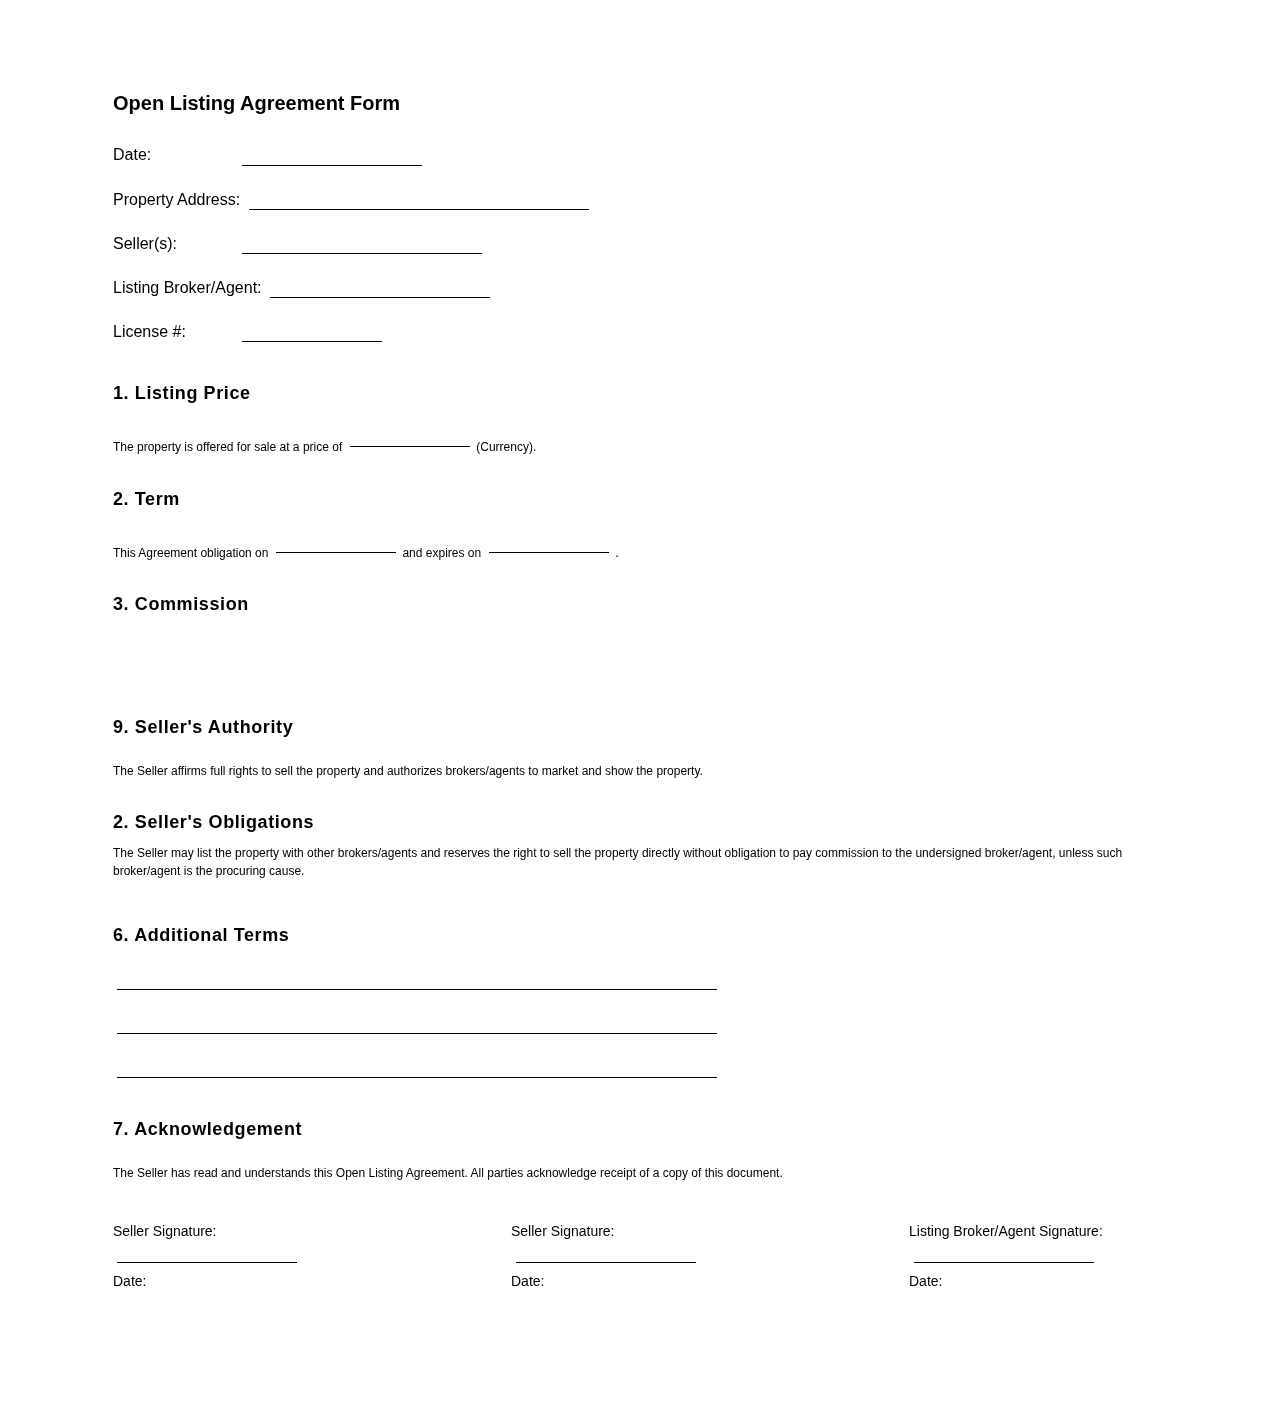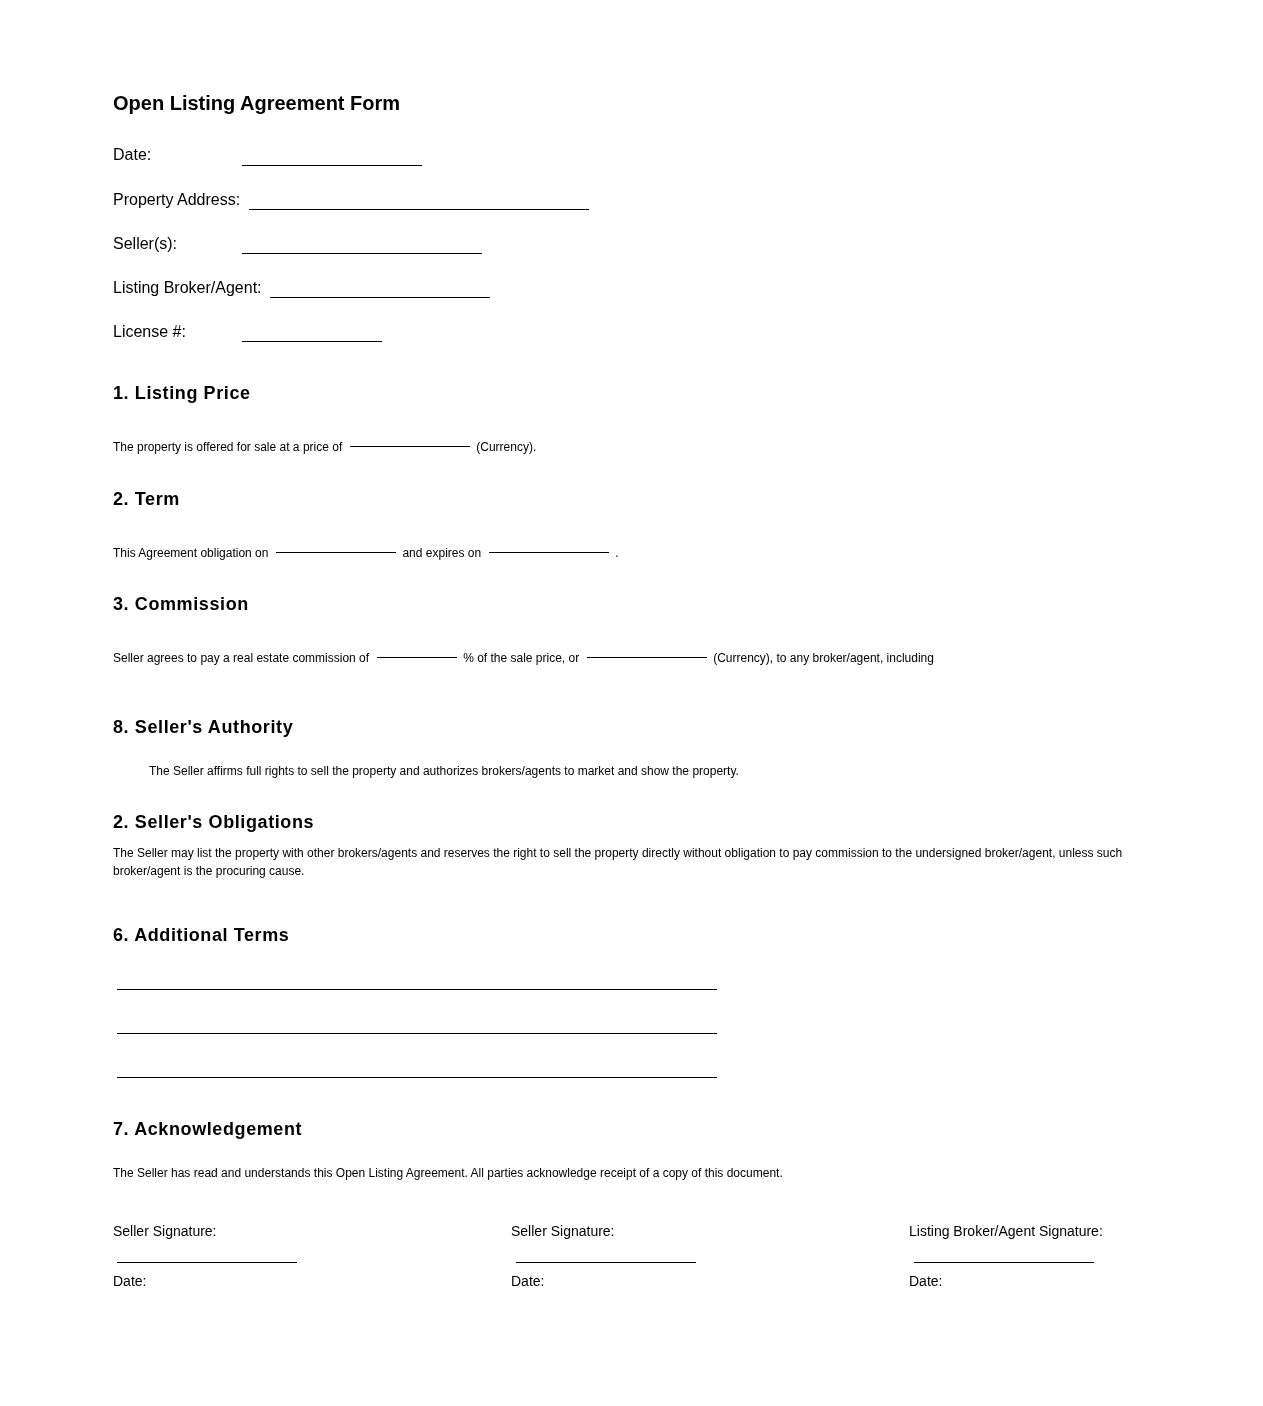--- a/index.html
+++ b/index.html
@@ -42,25 +42,24 @@
   <span>The property is offered for sale at a price of</span><span class="inline-blank" style="width:120px;"></span><span>(Currency).</span>
 </div>
 
 <div class="abs h2" style="left:113px; top:488px;">2. Term</div>
 <div class="abs para nowrap" style="left:113px; top:544px;">
   <span>This Agreement obligation on</span><span class="inline-blank" style="width:120px;"></span><span>and expires on</span><span class="inline-blank" style="width:120px;"></span><span>.</span>
 </div>
 
 <div class="abs h2" style="left:113px; top:593px;">3. Commission</div>
 <div class="abs para" style="left:113px; top:649px; width:1040px;">
-  <div class="nowrap"><span>Seller agrees to pay a real estate commission of</span><span class="inline-blank" style="width:80px;"></span><span>% of the sale price, or</span><span class="inline-blank" style="width:120px;"></span><span>(Currency), to any broker/agent, including</span></div>
 </div>
 
-<div class="abs h2" style="left:113px; top:716px;">8. Seller's Authority</div>
-<div class="abs para nowrap" style="left:113px; top:762px;margin-left:36px;">The Seller affirms full rights to sell the property and authorizes brokers/agents to market and show the property.</div>
+<div class="abs h2" style="left:113px; top:716px;">9. Seller's Authority</div>
+<div class="abs para nowrap" style="left:113px; top:762px;">The Seller affirms full rights to sell the property and authorizes brokers/agents to market and show the property.</div>
 
 <div class="abs h2" style="left:113px; top:811px;">2. Seller's Obligations</div>
 <div class="abs para" style="left:113px; top:844px; width:1030px;">The Seller may list the property with other brokers/agents and reserves the right to sell the property directly without obligation to pay commission to the undersigned broker/agent, unless such broker/agent is the procuring cause.</div>
 
 <div class="abs h2" style="left:113px; top:924px;">6. Additional Terms</div>
 <div class="line" style="left:117px; top:989px; width:600px;"></div>
 <div class="line" style="left:117px; top:1033px; width:600px;"></div>
 <div class="line" style="left:117px; top:1077px; width:600px;"></div>
 
 <div class="abs h2" style="left:113px; top:1118px;">7. Acknowledgement</div>

